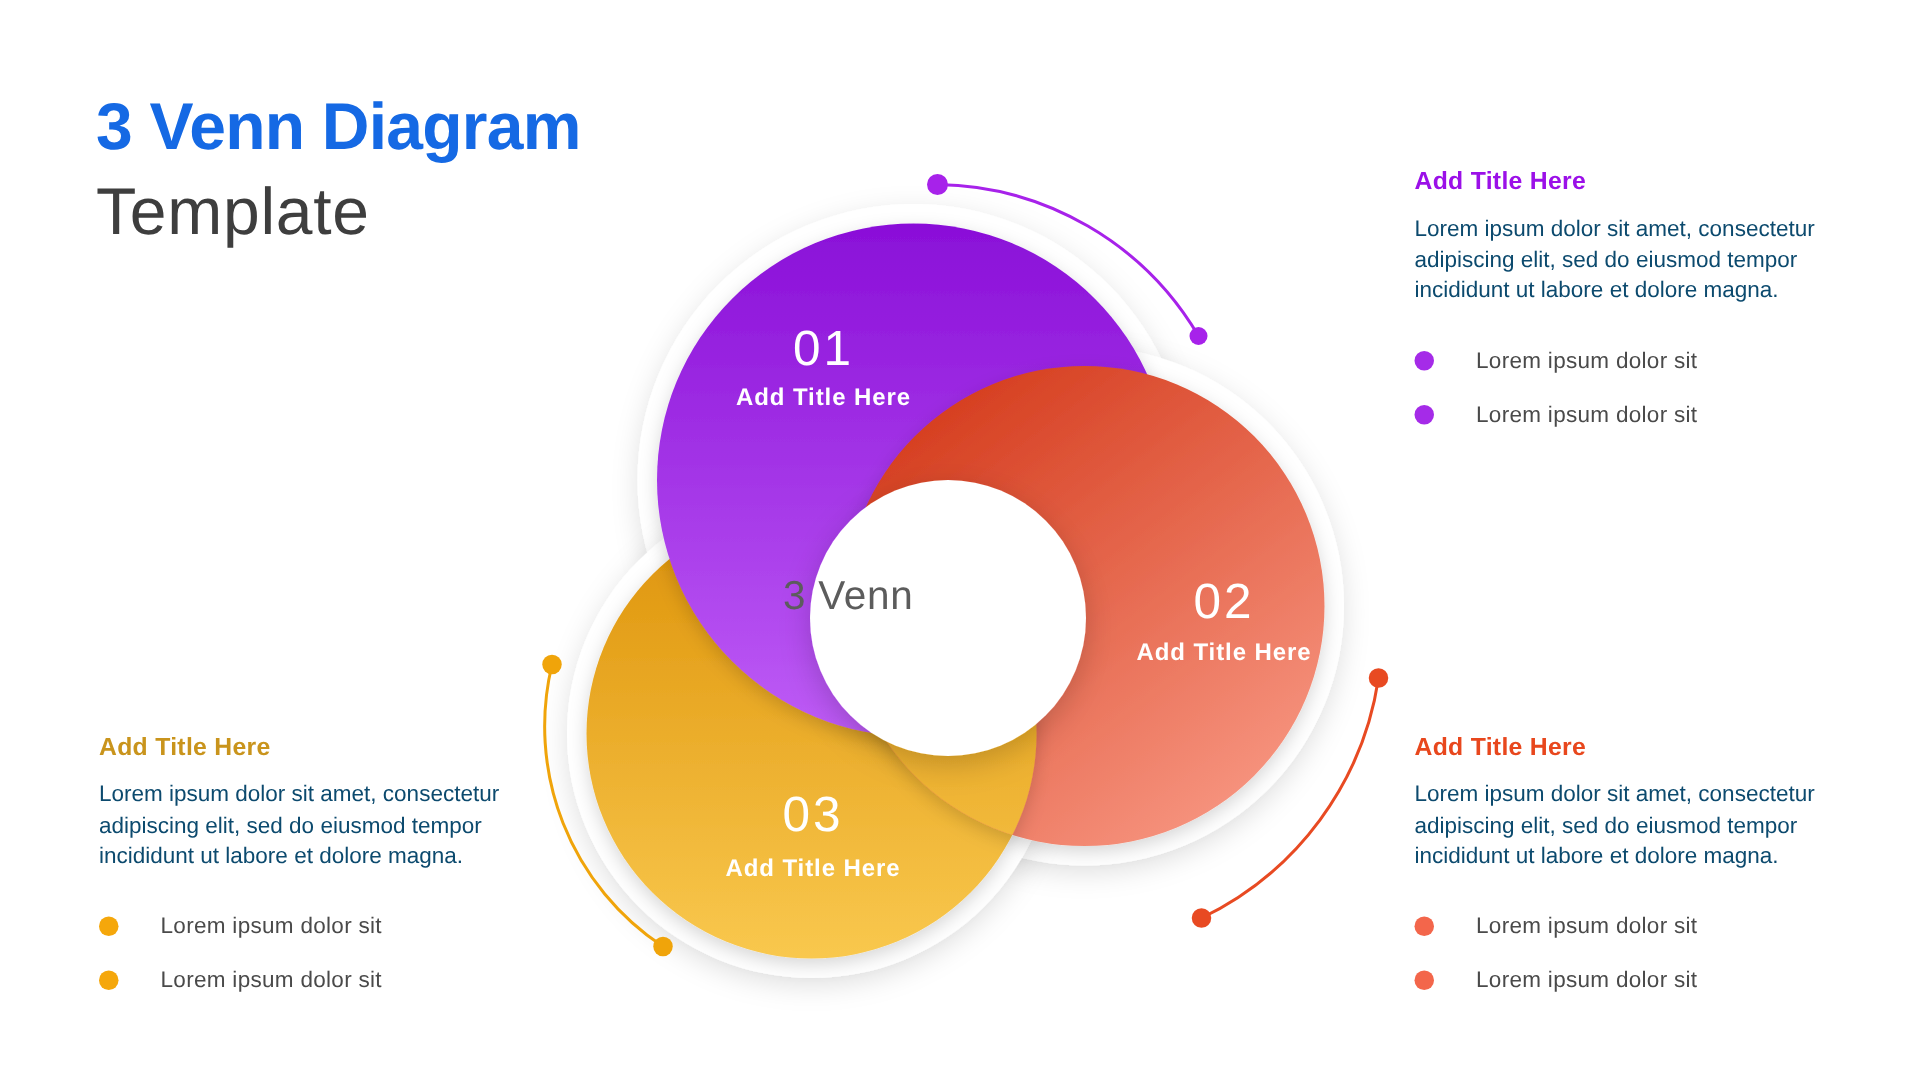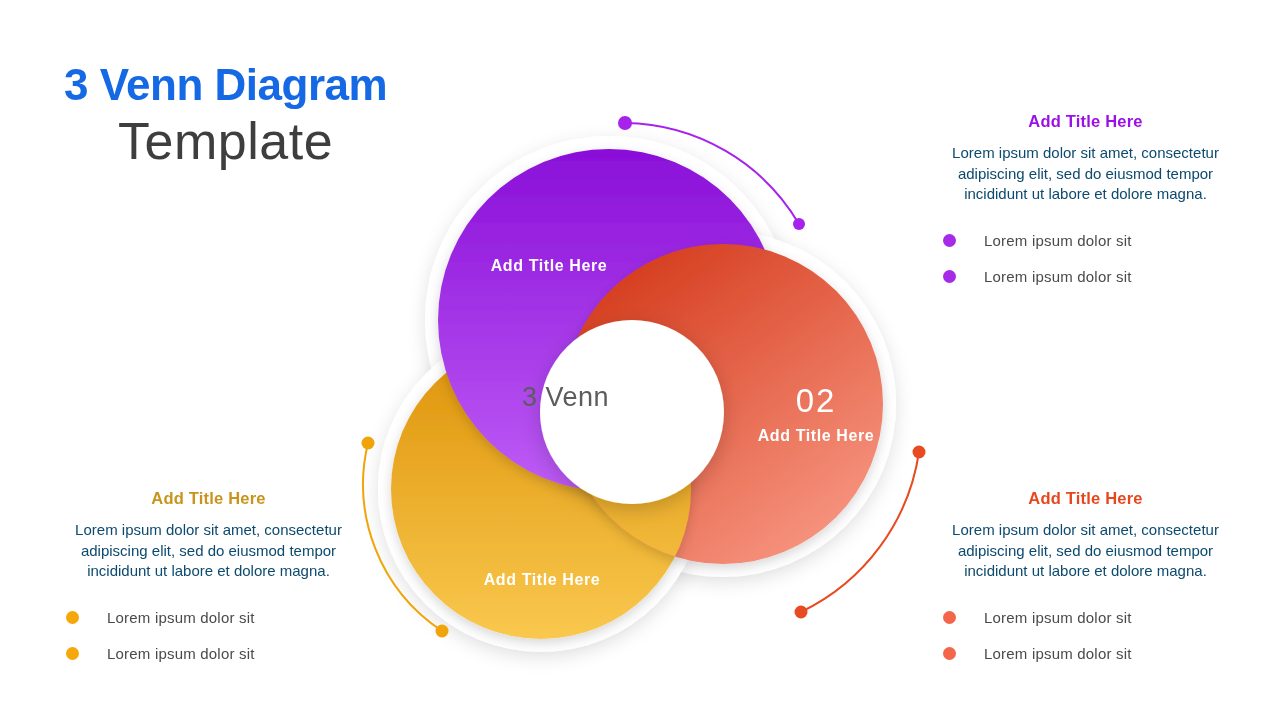--- a/index.html
+++ b/index.html
@@ -2,26 +2,26 @@
 <html><head>
 <meta charset="utf-8">
 <style>
   * { margin:0; padding:0; box-sizing:border-box; }
   html,body { background:#e9e9e9; }
   body { font-family:"Liberation Sans", sans-serif; }
   .slide {
     position:relative; width:1280px; height:720px;
     background:#ffffff; overflow:hidden; margin:0 auto;
   }
-  .abs { position:absolute;text-align:center; }
+  .abs { position:absolute; }
 
   
   .title-block { left:64px; top:56px; }
   .title-main  { font-size:44px; font-weight:700; letter-spacing:-0.5px; line-height:57px; }
-  .title-sub   { font-size:52px; font-weight:300; color:#3e3e3e; line-height:57px; letter-spacing:0.5px; }
+  .title-sub   { font-size:44px; font-weight:300; color:#3e3e3e; line-height:57px; letter-spacing:0.5px; }
 
   
   .venn-layer { left:0; top:0; width:1280px; height:720px; }
 
   
   .circle-num {
     color:#fff; font-size:33px; font-weight:300; letter-spacing:2px;
     width:200px; text-align:center; line-height:1;
   }
   .circle-title {
@@ -102,25 +102,27 @@
 
       <circle cx="632" cy="412" r="92" fill="#ffffff" filter="url(#centerShadow)"></circle>
     </svg>
   </div>
 
   <div class="abs title-block">
     <div class="title-main" style="color: rgb(21, 105, 228);">3 Venn Diagram</div>
     <div class="title-sub">Template</div>
   </div>
 
+  <div class="abs circle-num" style="left:449px; top:215px;">01</div>
   <div class="abs circle-title" style="left:439px; top:257px;">Add Title Here</div>
 
   <div class="abs circle-num" style="left:716px; top:384px;">02</div>
   <div class="abs circle-title" style="left:706px; top:427px;">Add Title Here</div>
 
+  <div class="abs circle-num" style="left:442px; top:526px;">03</div>
   <div class="abs circle-title" style="left:432px; top:571px;">Add Title Here</div>
 
   <div class="abs center-label">
     <div>3 Venn</div>
   </div>
 
   <div class="abs panel" style="left:943px; top:112px;">
     <div class="panel-heading" style="color: rgb(155, 16, 232);">Add Title Here</div>
     <div class="panel-body">
       <div class="bline">Lorem ipsum dolor sit amet, consectetur</div>

